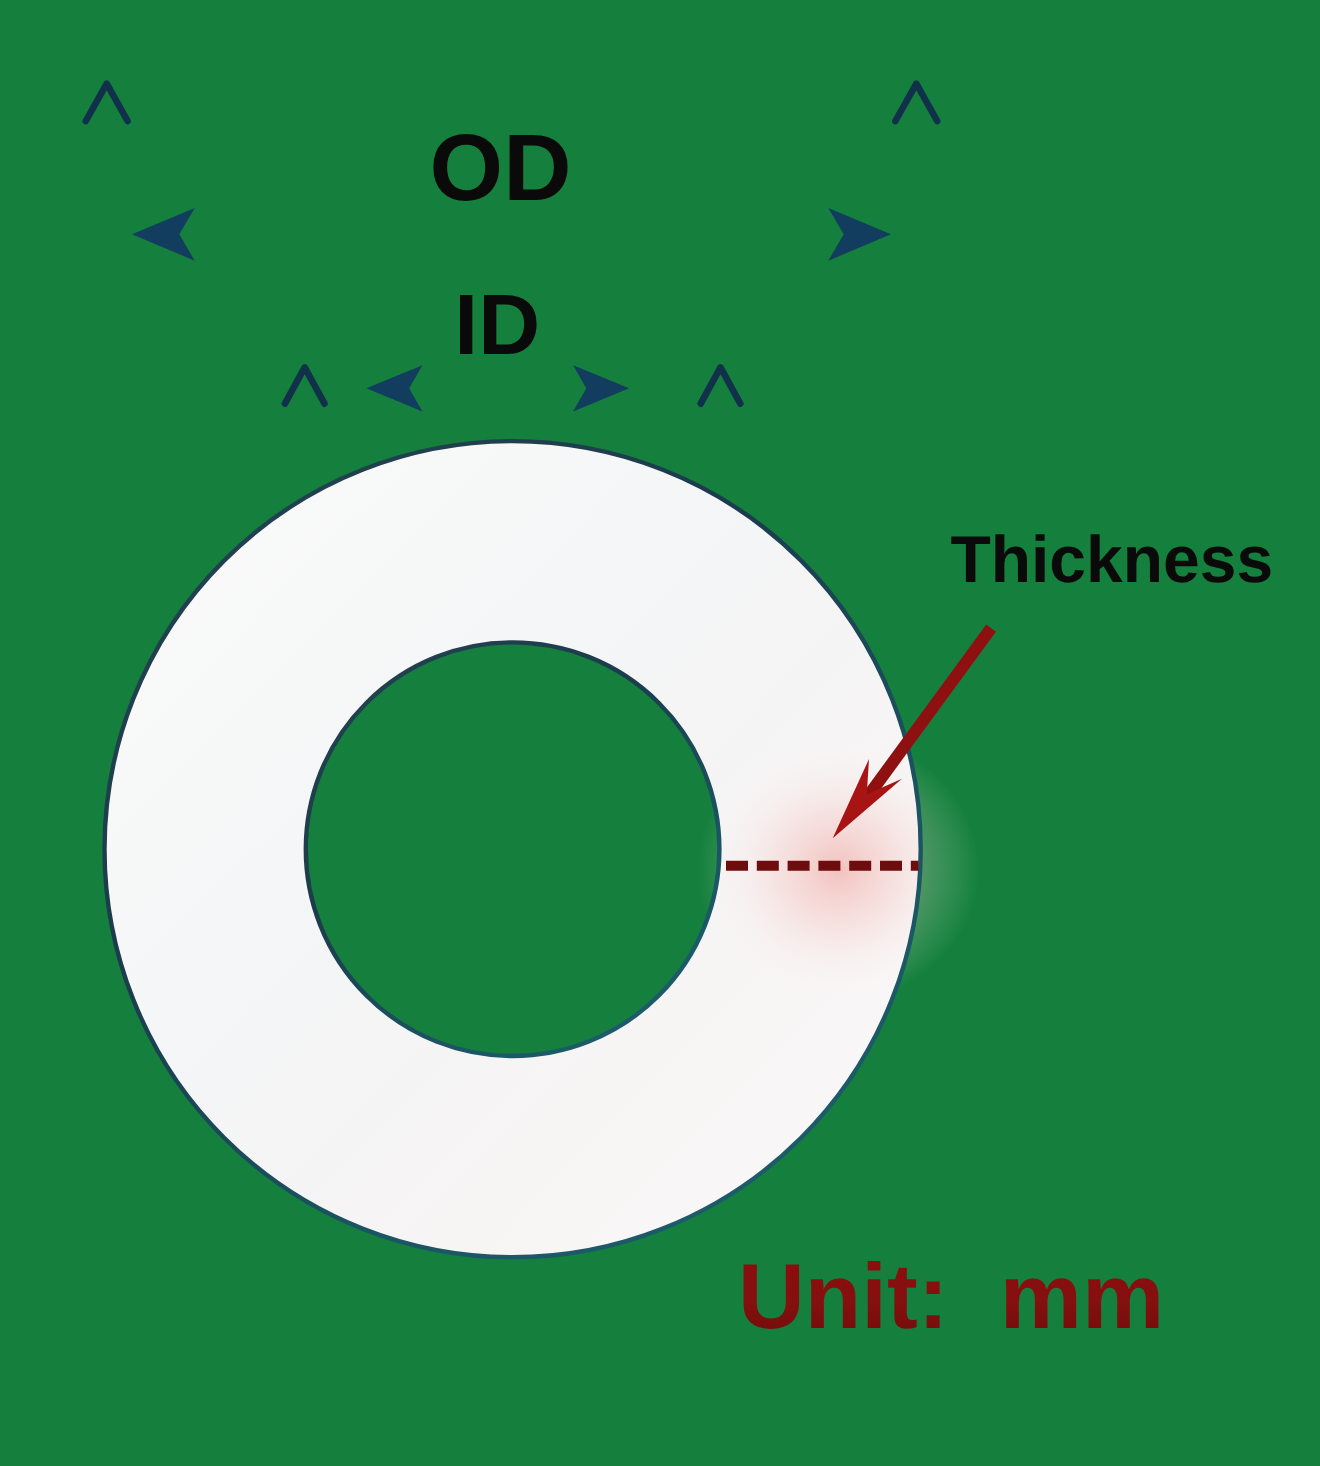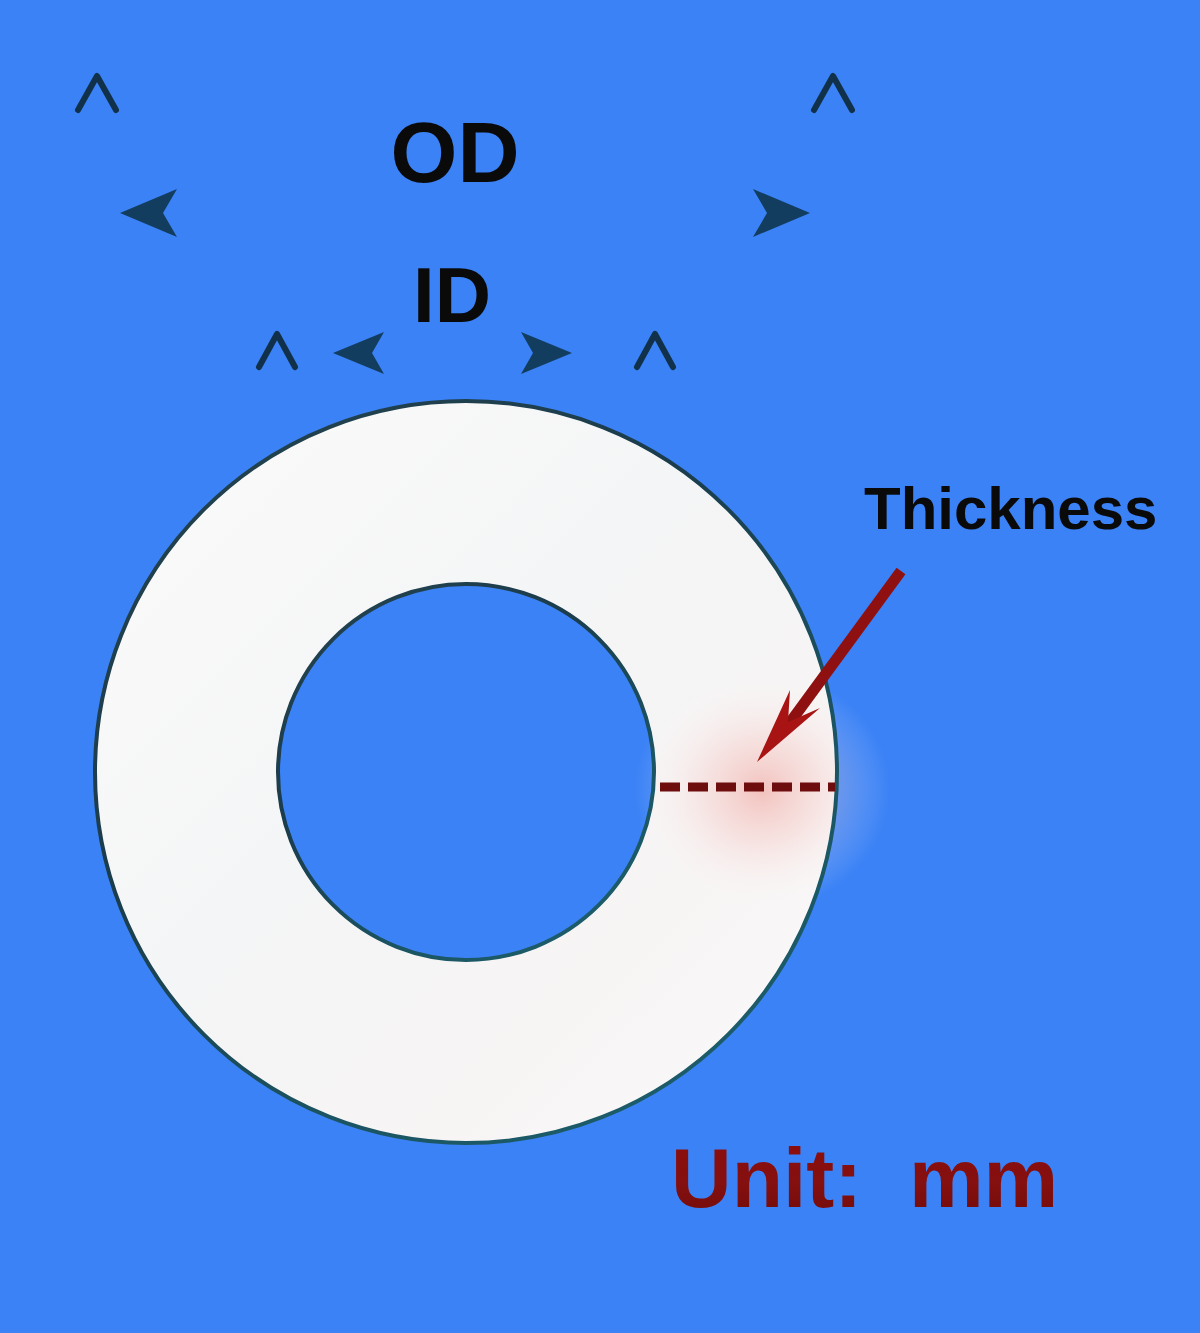--- a/index.html
+++ b/index.html
@@ -7,21 +7,21 @@
     padding: 0;
     background: #ffffff;
   }
   body {
     font-family: "Liberation Sans", sans-serif;
   }
   #diagram-root {
     position: relative;
     width: 1200px;
     height: 1333px;
-    background: #3b82f6;
+    background: #15803d;
     overflow: hidden;
   }
   #diagram-svg {
     position: absolute;
     top: 0;
     left: 0;
     width: 1200px;
     height: 1333px;
     display: block;
   }

